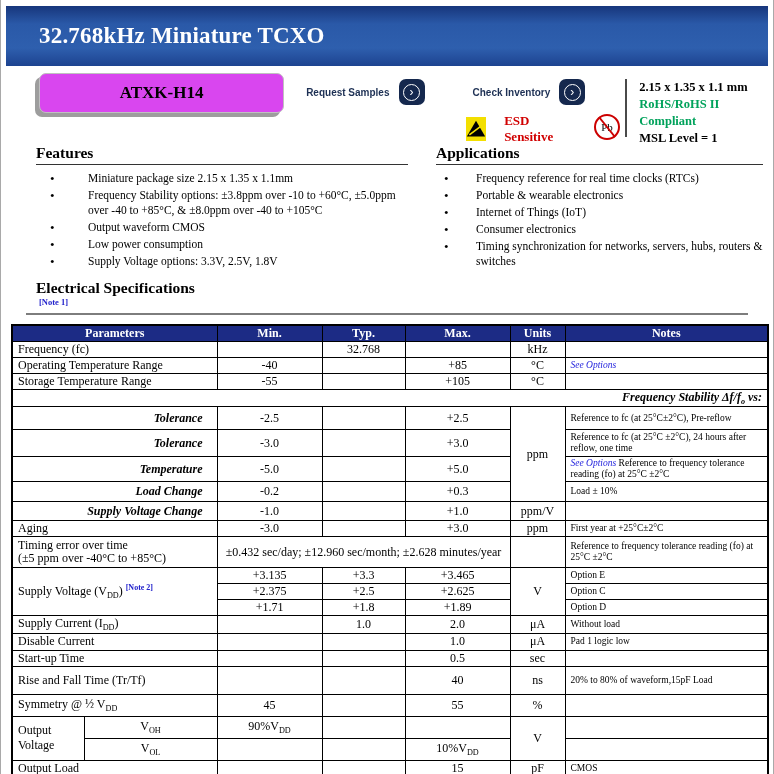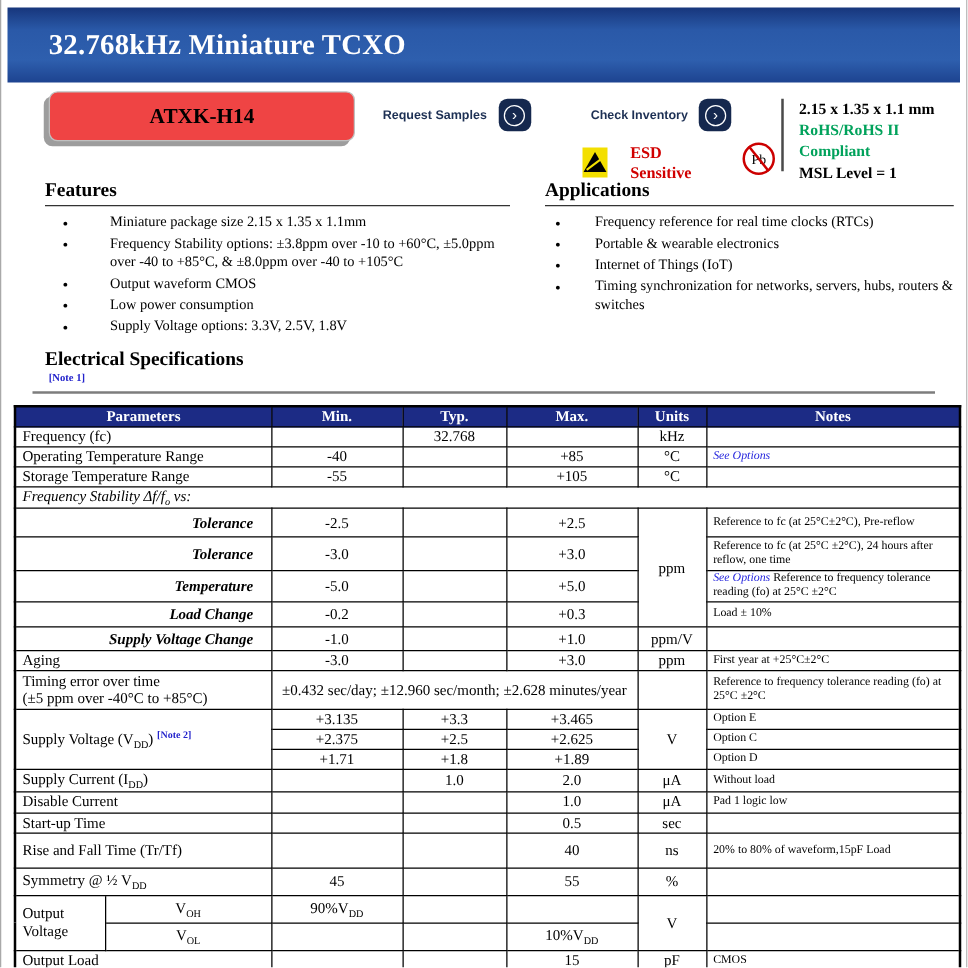--- a/index.html
+++ b/index.html
@@ -6,21 +6,21 @@
   html,body { background:#fff; }
   body { font-family:"Liberation Serif", serif; width:774px; }
   .page { width:774px; height:774px; position:relative; border-left:1px solid #a9a9a9; border-right:1px solid #a9a9a9; background:#fff; overflow:hidden; }
 
   
   .banner { margin:6px 5px 0 5px; height:60px; background:linear-gradient(180deg,#17367c 0%,#2a59a8 30%,#2e5fae 70%,#1d4390 100%); display:flex; align-items:center; }
   .banner h1 { color:#fff; font-size:23px; font-weight:bold; padding-left:33px; letter-spacing:.2px; }
 
   
   .product-row { display:flex; align-items:flex-start; padding:7px 8px 0 38px; height:72px; }
-  .model-plate { width:292px; height:40px; background:#ef4444; border:1px solid #c0c0c0; border-radius:7px; box-shadow:-4px 4px 0 #9d9d9d; display:flex; align-items:center; justify-content:center; }
+  .model-plate { width:292px; height:40px; background:#d946ef; border:1px solid #c0c0c0; border-radius:7px; box-shadow:-4px 4px 0 #9d9d9d; display:flex; align-items:center; justify-content:center; }
   .model-plate span { font-size:17px; font-weight:bold; }
   .actions { display:flex; flex-direction:column; margin-left:22px; flex:1; }
   .actions-line { display:flex; align-items:center; gap:9px; margin-top:6px; }
   .action-label { font-family:"Liberation Sans", sans-serif; font-size:10px; font-weight:600; color:#1d3054; }
   .arrow-btn { width:26px; height:26px; background:#15284e; border-radius:7px; display:flex; align-items:center; justify-content:center; cursor:pointer; }
   .arrow-btn .ring { width:17px; height:17px; border:1.5px solid #fff; border-radius:50%; display:flex; align-items:center; justify-content:center; color:#fff; font-family:"Liberation Sans", sans-serif; font-size:12px; line-height:1; padding-bottom:1px; }
   .esd-line { display:flex; align-items:center; gap:18px; margin:8px 0 0 160px; }
   .esd-box { width:24px; height:24px; background:#f3df00; display:flex; align-items:center; justify-content:center; }
   .esd-label { color:#d10000; font-weight:bold; font-size:13px; }
   .pb-badge { margin-left:18px; }
@@ -45,21 +45,21 @@
   .espec-rule { margin:6px 25px 0 25px; border-top:2px solid #7d7d7d; }
 
   
   table.specs { border-collapse:collapse; margin:9px auto 0 10px; width:756px; table-layout:fixed; border:2px solid #000; border-bottom:3px solid #000; }
   table.specs th { background:#1c2b85; color:#fff; font-size:12px; font-weight:bold; border:1px solid #000; height:16px; padding:0 2px; }
   table.specs td { border:1px solid #000; vertical-align:middle; overflow:hidden; }
   td.p { text-align:left; font-size:12px; padding:0 5px; }
   td.pi { text-align:right; font-size:12px; font-weight:bold; font-style:italic; padding:0 14px 0 4px; }
   td.c { text-align:center; font-size:12px; padding:0 2px; }
   td.n { text-align:left; font-size:9.5px; padding:0 5px; line-height:11px; }
-  td.fs { text-align:left; font-size:12px; font-weight:normal; font-style:italic; padding:0 5px; }
+  td.fs { text-align:right; font-size:12px; font-weight:bold; font-style:italic; padding:0 5px; }
   .pre { white-space:pre-line; line-height:13px; }
   sub { font-size:68%; }
   sup.note-ref { color:#2323cc; font-weight:bold; font-size:8px; }
   .see-options { color:#2424dd; font-weight:normal; font-style:italic; cursor:pointer; }
 </style>
 </head>
 <body>
 
 <div class="page">
 
@@ -120,20 +120,21 @@
           <li>Low power consumption</li>
           <li>Supply Voltage options: 3.3V, 2.5V, 1.8V</li>
         </ul>
     </div>
     <div class="col-right">
       <h2 class="sec">Applications</h2>
       <ul class="bullets">
           <li>Frequency reference for real time clocks (RTCs)</li>
           <li>Portable &amp; wearable electronics</li>
           <li>Internet of Things (IoT)</li>
+          <li>Consumer electronics</li>
           <li>Timing synchronization for networks, servers, hubs, routers &amp; switches</li>
         </ul>
     </div>
   </div>
 
   <div class="espec-head">
     <span class="t">Electrical Specifications</span>
     <sup>[Note 1]</sup>
   </div>
   <div class="espec-rule"></div>

